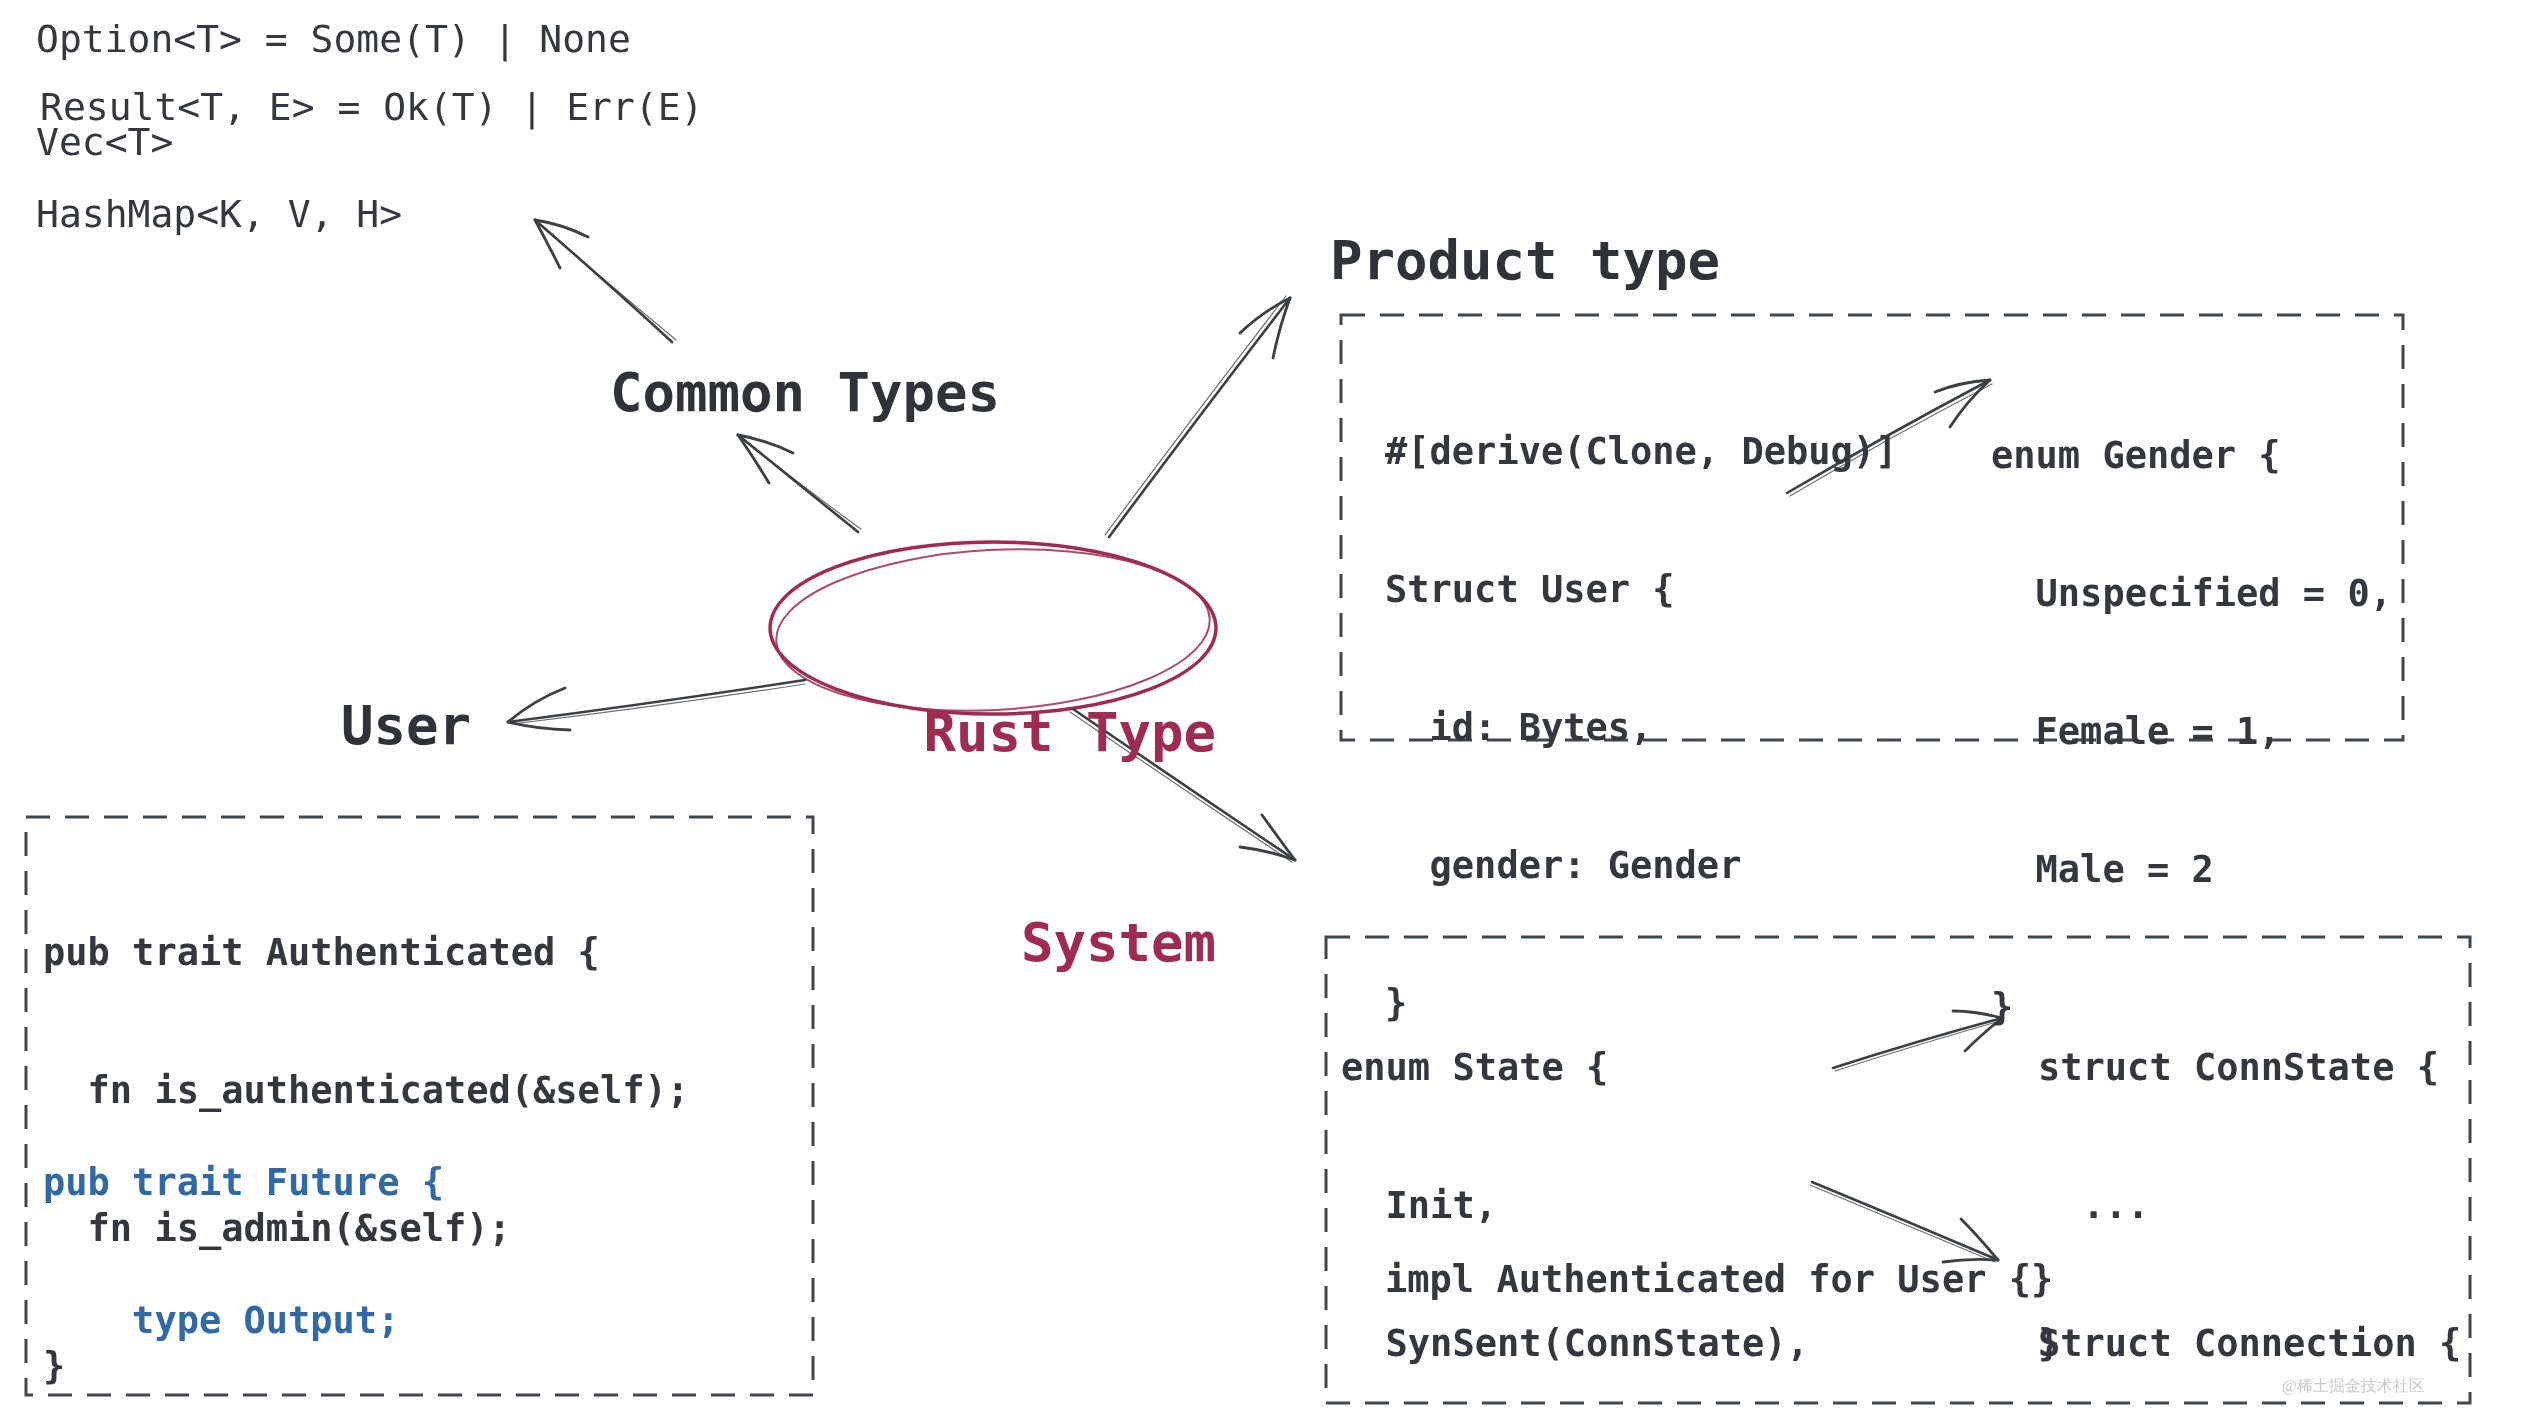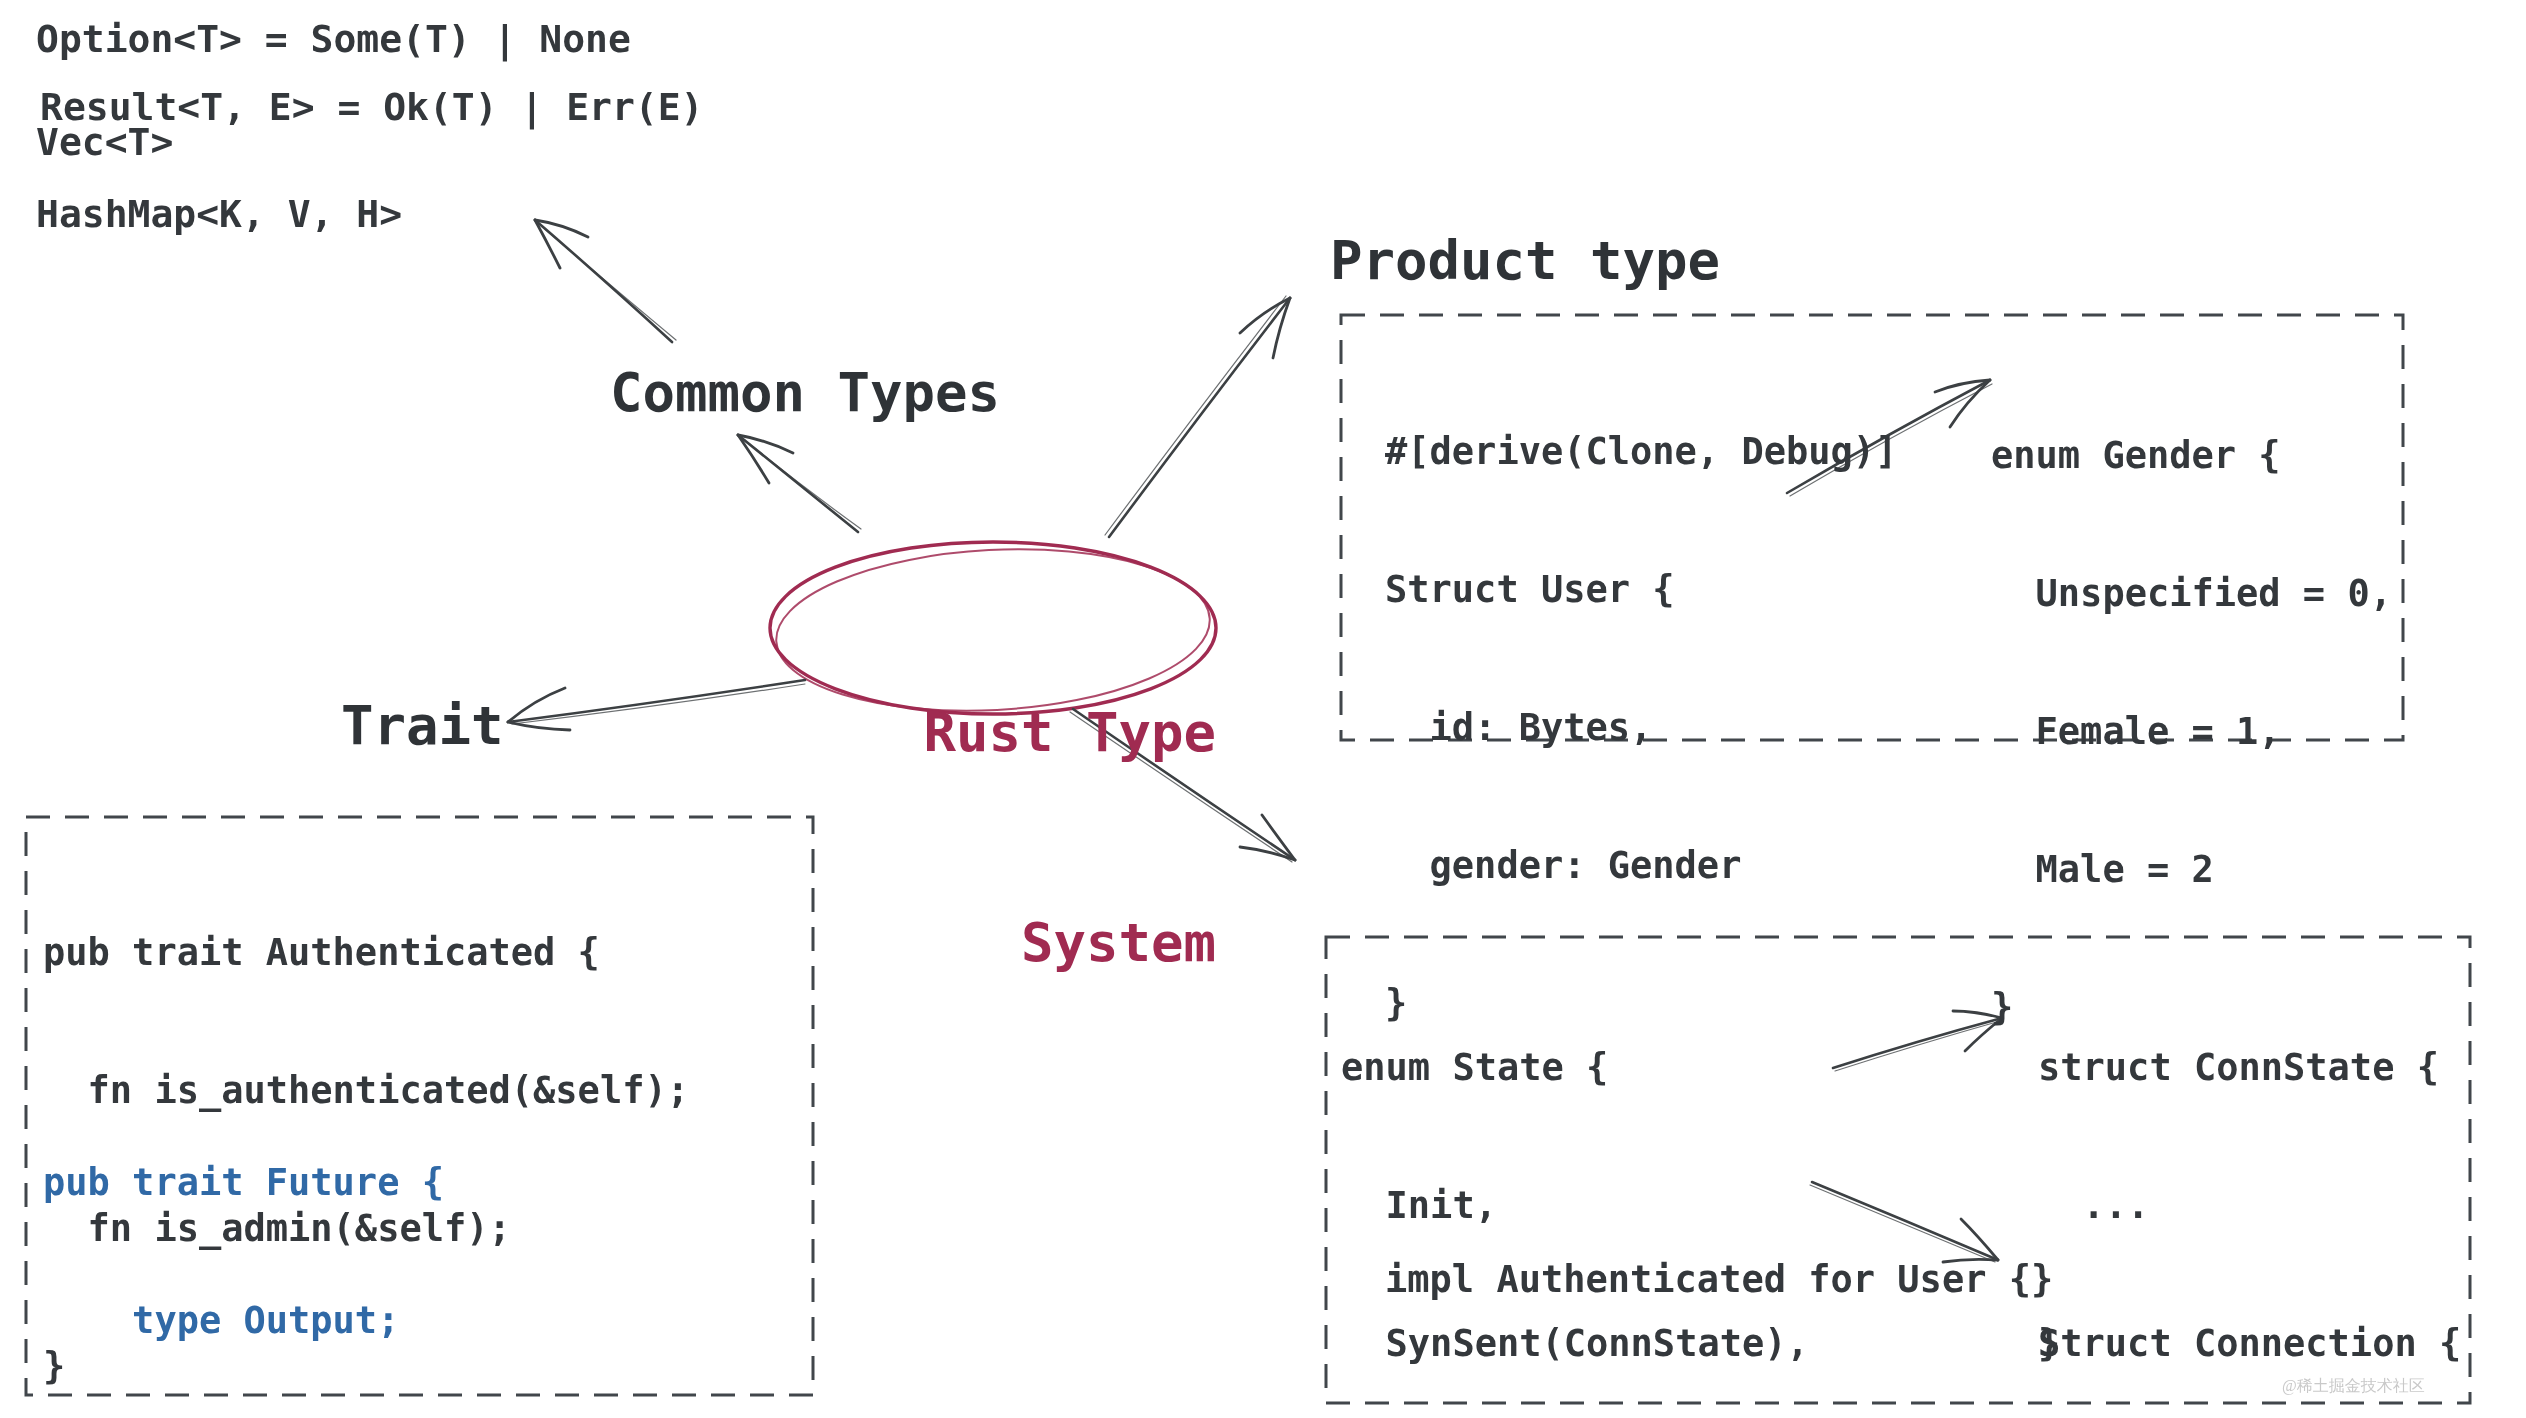--- a/index.html
+++ b/index.html
@@ -6,21 +6,21 @@
     --accent:#a02b51; --blue:#3069a6; --ink:#34383c;
     --arrow:#3c4043; --border:#41464b; --watermark:#c9c9c9;
   }
   html,body{margin:0;padding:0;background:#fff;}
   .canvas{
     position:relative;width:2526px;height:1418px;background:#ffffff;
     font-family:"DejaVu Sans Mono",monospace;color:var(--ink);overflow:hidden;
   }
   .arrow-layer{position:absolute;left:0;top:0;width:2526px;height:1418px;}
   .note-line{
-    position:absolute;font-size:38px;font-weight:bold;white-space:pre;color:var(--ink);
+    position:absolute;font-size:38px;font-weight:normal;white-space:pre;color:var(--ink);
   }
   .heading{
     position:absolute;font-size:54px;font-weight:bold;white-space:pre;color:#2f3337;
   }
   .code-block{
     position:absolute;font-size:37px;line-height:46px;font-weight:bold;
     white-space:pre;color:var(--ink);
   }
   .code-block.blue{color:var(--blue);}
   .ellipse-label{
@@ -113,21 +113,21 @@
 
   <div>
     <div class="note-line" style="left:36px;top:17px">Option&lt;T&gt; = Some(T) | None</div>
     <div class="note-line" style="left:40px;top:85px">Result&lt;T, E&gt; = Ok(T) | Err(E)</div>
     <div class="note-line" style="left:36px;top:120px">Vec&lt;T&gt;</div>
     <div class="note-line" style="left:36px;top:192px">HashMap&lt;K, V, H&gt;</div>
   </div>
 
   <div class="heading" style="left:610px;top:361px">Common Types</div>
   <div class="heading" style="left:1330px;top:229px">Product type</div>
-  <div class="heading" style="left:341px;top:694px">Trait</div>
+  <div class="heading" style="left:341px;top:694px">User</div>
 
   <div class="ellipse-label">
     <div>Rust Type</div>
     <div>System</div>
   </div>
 
   <div class="code-block" style="left:1385px;top:337px">
     <div>#[derive(Clone, Debug)]</div>
     <div>Struct User {</div>
     <div>  id: Bytes,</div>

